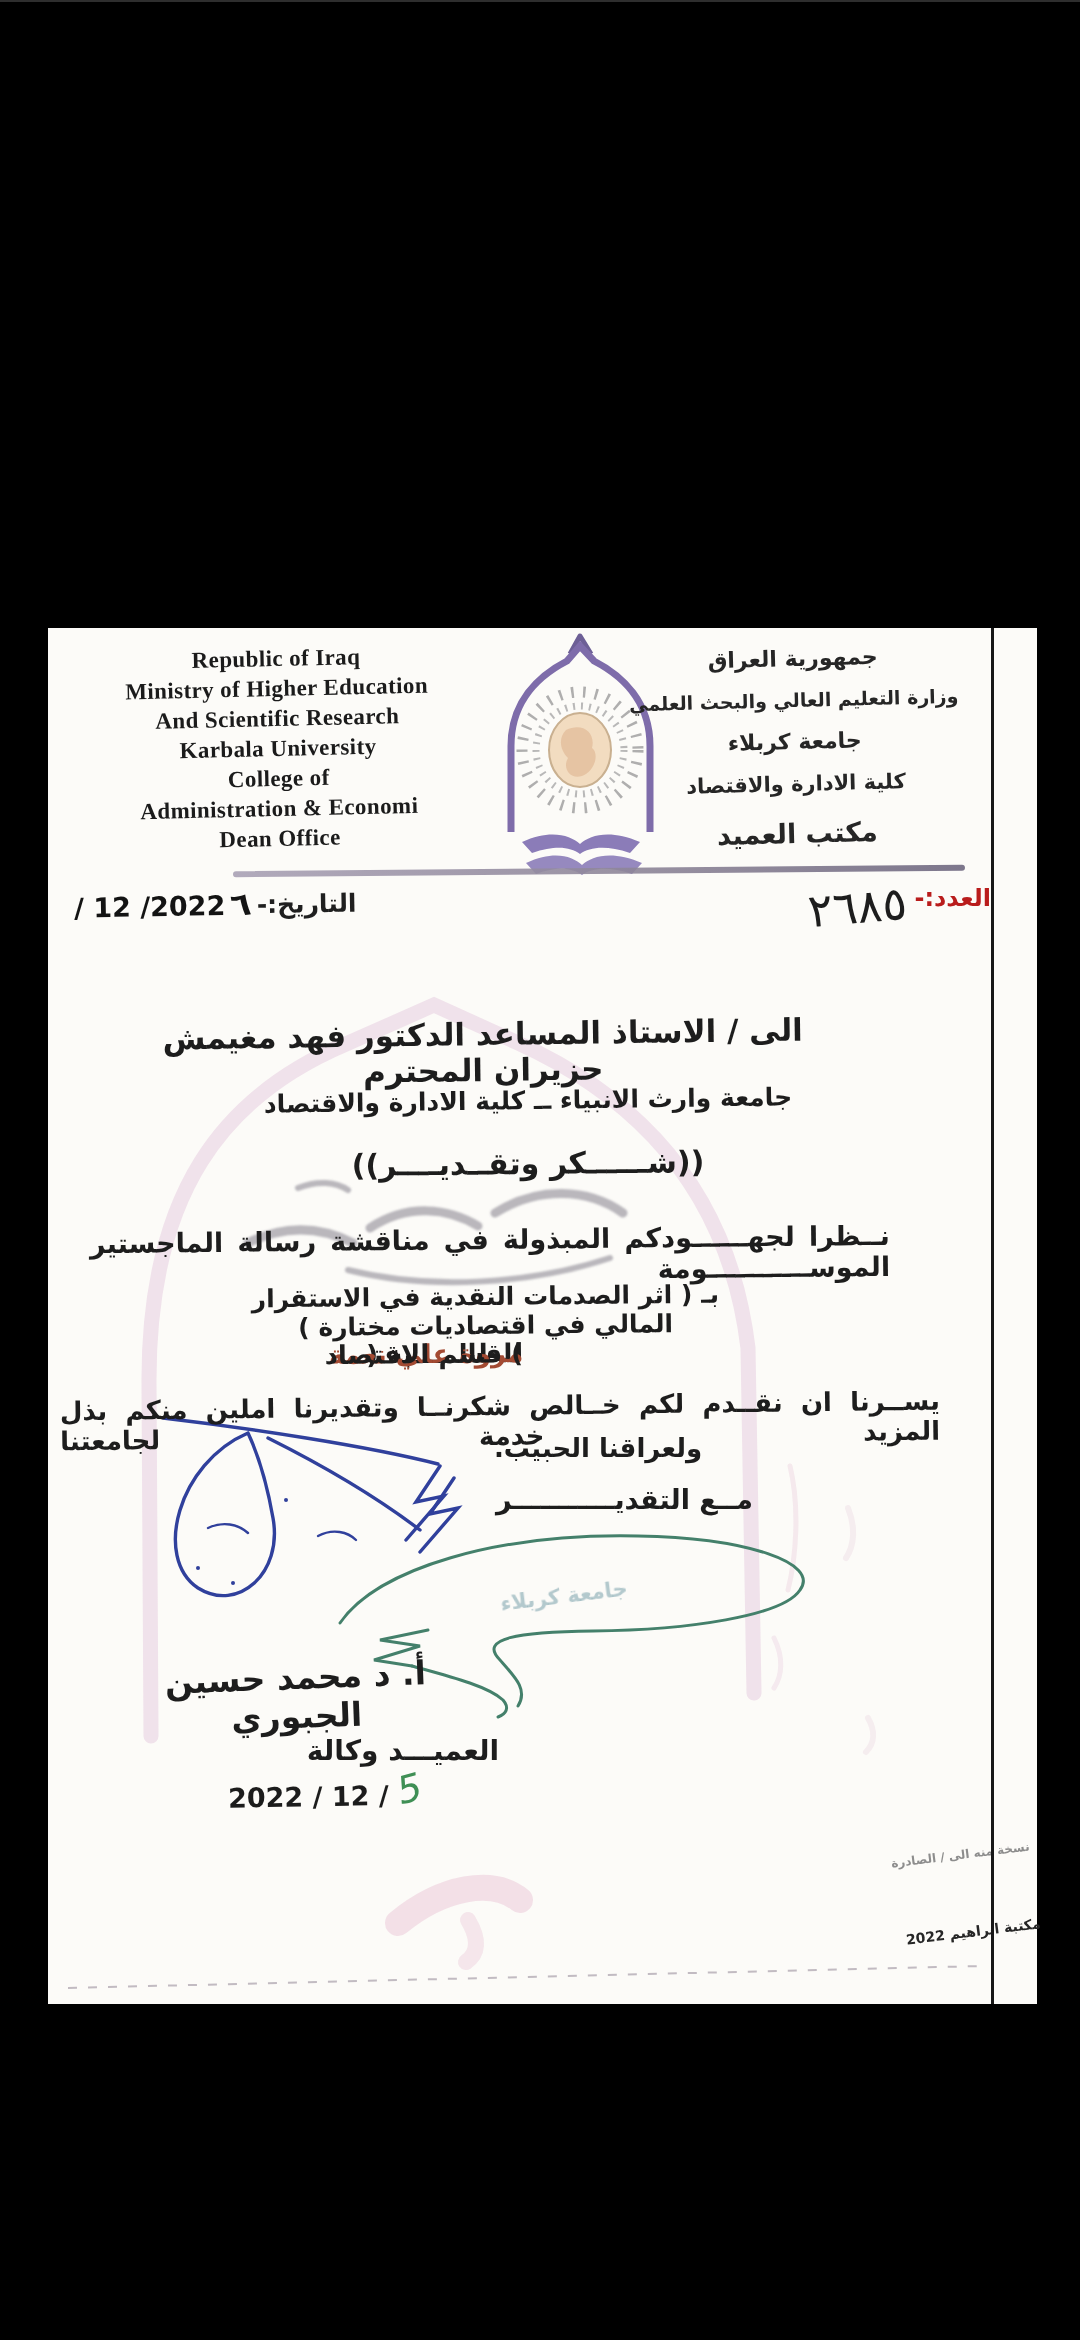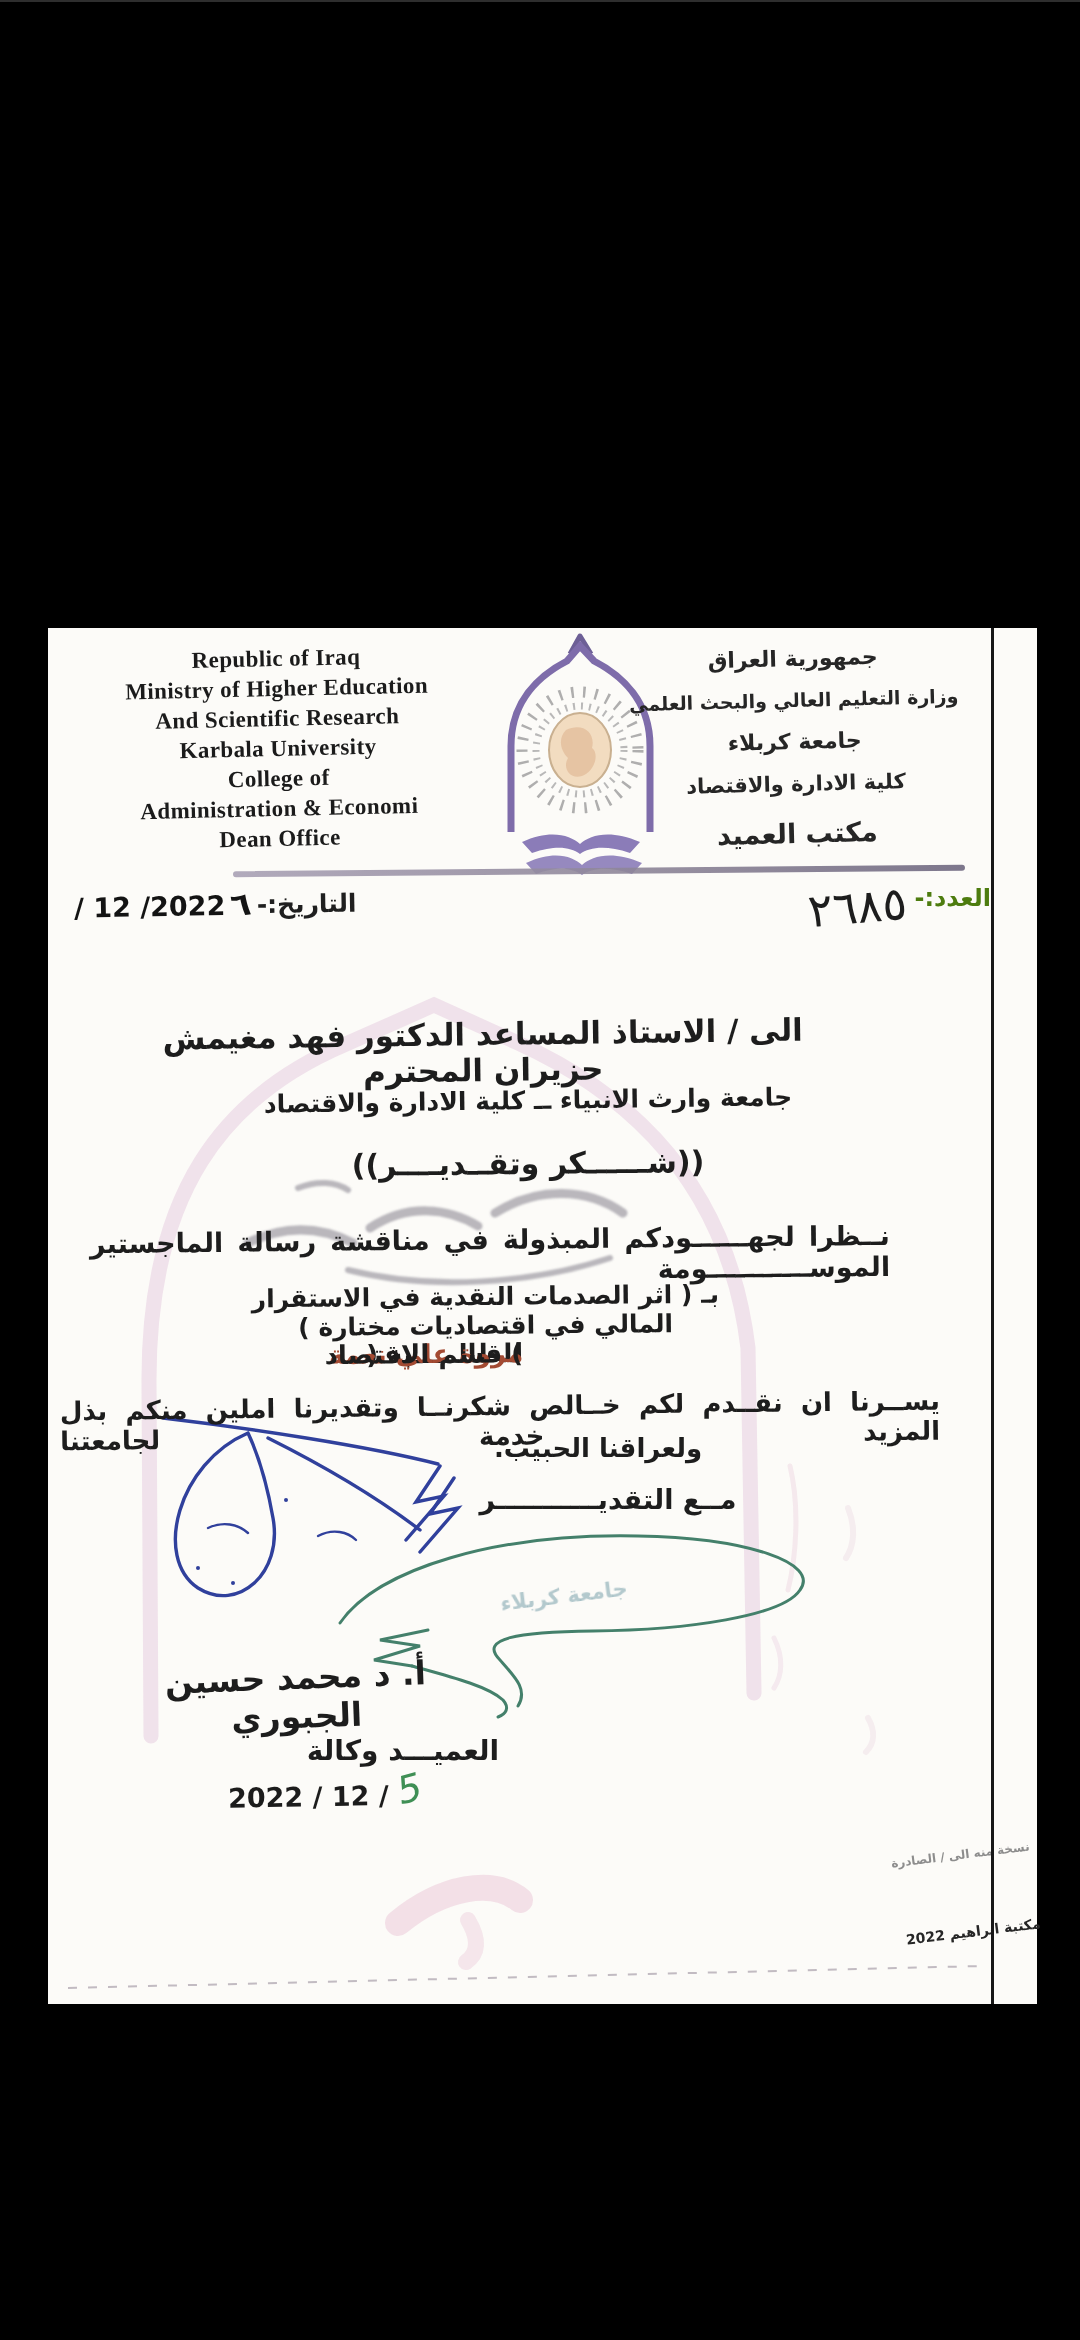--- a/index.html
+++ b/index.html
@@ -20,41 +20,41 @@
   .ah1{font-size:22px;margin-bottom:18px;}
   .ah2{font-size:19px;margin-bottom:18px;}
   .ah3{font-size:22px;margin-bottom:18px;}
   .ah4{font-size:21px;margin-bottom:22px;}
   .ah5{font-size:27px;font-weight:700;}
   .logo{left:430px;top:2px;width:205px;height:246px;}
   .sep{left:185px;top:240px;width:732px;height:6px;border-radius:3px;
        background:linear-gradient(90deg,#a9a1b5,#8d8598 55%,#6f6880);transform:rotate(-0.5deg);opacity:.9;}
   
   .ref-right{right:46px;top:256px;display:flex;direction:rtl;align-items:flex-start;gap:8px;}
-  .ref-right .lbl{font-weight:700;font-size:24px;color:#4d7c0f;position:static;}
+  .ref-right .lbl{font-weight:700;font-size:24px;color:#b91c1c;position:static;}
   .ref-right .num{font-size:46px;line-height:46px;color:#1d1d1d;position:static;
                   transform:rotate(-5deg);letter-spacing:4px;}
   .ref-left{left:26px;top:258px;display:flex;direction:rtl;align-items:center;gap:6px;
             transform:rotate(-1deg);}
   .ref-left span{position:static;}
   .ref-lbl{font-weight:700;font-size:25px;color:#1f1f1f;}
   .ref-day{font-weight:700;font-size:32px;color:#141414;transform:rotate(-8deg);}
   .ref-rest{font-weight:700;font-size:27px;color:#131313;direction:ltr;}
   
   .ar{direction:rtl;color:#1d1d1d;font-weight:700;}
   .addressee{left:100px;top:388px;width:670px;text-align:center;font-size:31px;transform:rotate(-0.8deg);}
   .university{left:200px;top:458px;width:560px;text-align:center;font-size:25px;transform:rotate(-0.8deg);}
   .subject{left:280px;top:518px;width:400px;text-align:center;font-size:30px;transform:rotate(-0.6deg);}
   .p1{left:42px;top:596px;width:800px;font-size:27px;text-align:justify;text-align-last:justify;transform:rotate(-0.6deg);}
   .p2{left:165px;top:654px;width:545px;text-align:center;font-size:25px;transform:rotate(-0.6deg);}
   .student{left:235px;top:710px;width:480px;text-align:center;font-size:26px;transform:rotate(-0.6deg);}
   .student .red{color:#a34a32;}
   .p3{left:12px;top:763px;width:880px;font-size:26px;text-align:justify;text-align-last:justify;transform:rotate(-0.7deg);}
   .p4{left:420px;top:805px;width:260px;text-align:center;font-size:26px;}
-  .closing{left:415px;top:856px;width:290px;text-align:center;font-size:27px;}
+  .closing{left:415px;top:856px;width:290px;text-align:right;font-size:27px;}
   .sig-name{left:78px;top:1030px;width:340px;text-align:center;font-size:33px;transform:rotate(-2.2deg);}
   .sig-title{left:250px;top:1106px;width:210px;text-align:center;font-size:28px;}
   .sig-date{left:180px;top:1146px;display:flex;direction:ltr;align-items:center;gap:10px;transform:rotate(-1deg);}
   .sig-date span{position:static;}
   .sig-date .printed{font-weight:700;font-size:27px;color:#1c1c1c;}
   .sig-date .hand{font-size:38px;color:#3f8f55;transform:rotate(-14deg) translateY(-6px);font-style:italic;}
   .copy-note{left:842px;top:1220px;width:140px;direction:rtl;text-align:right;font-size:12px;
              color:#8d8d8d;transform:rotate(-7deg);font-weight:600;}
   .stamp-note{left:848px;top:1296px;width:145px;direction:rtl;text-align:right;font-size:14px;
               color:#262626;font-weight:700;transform:rotate(-7deg);}

